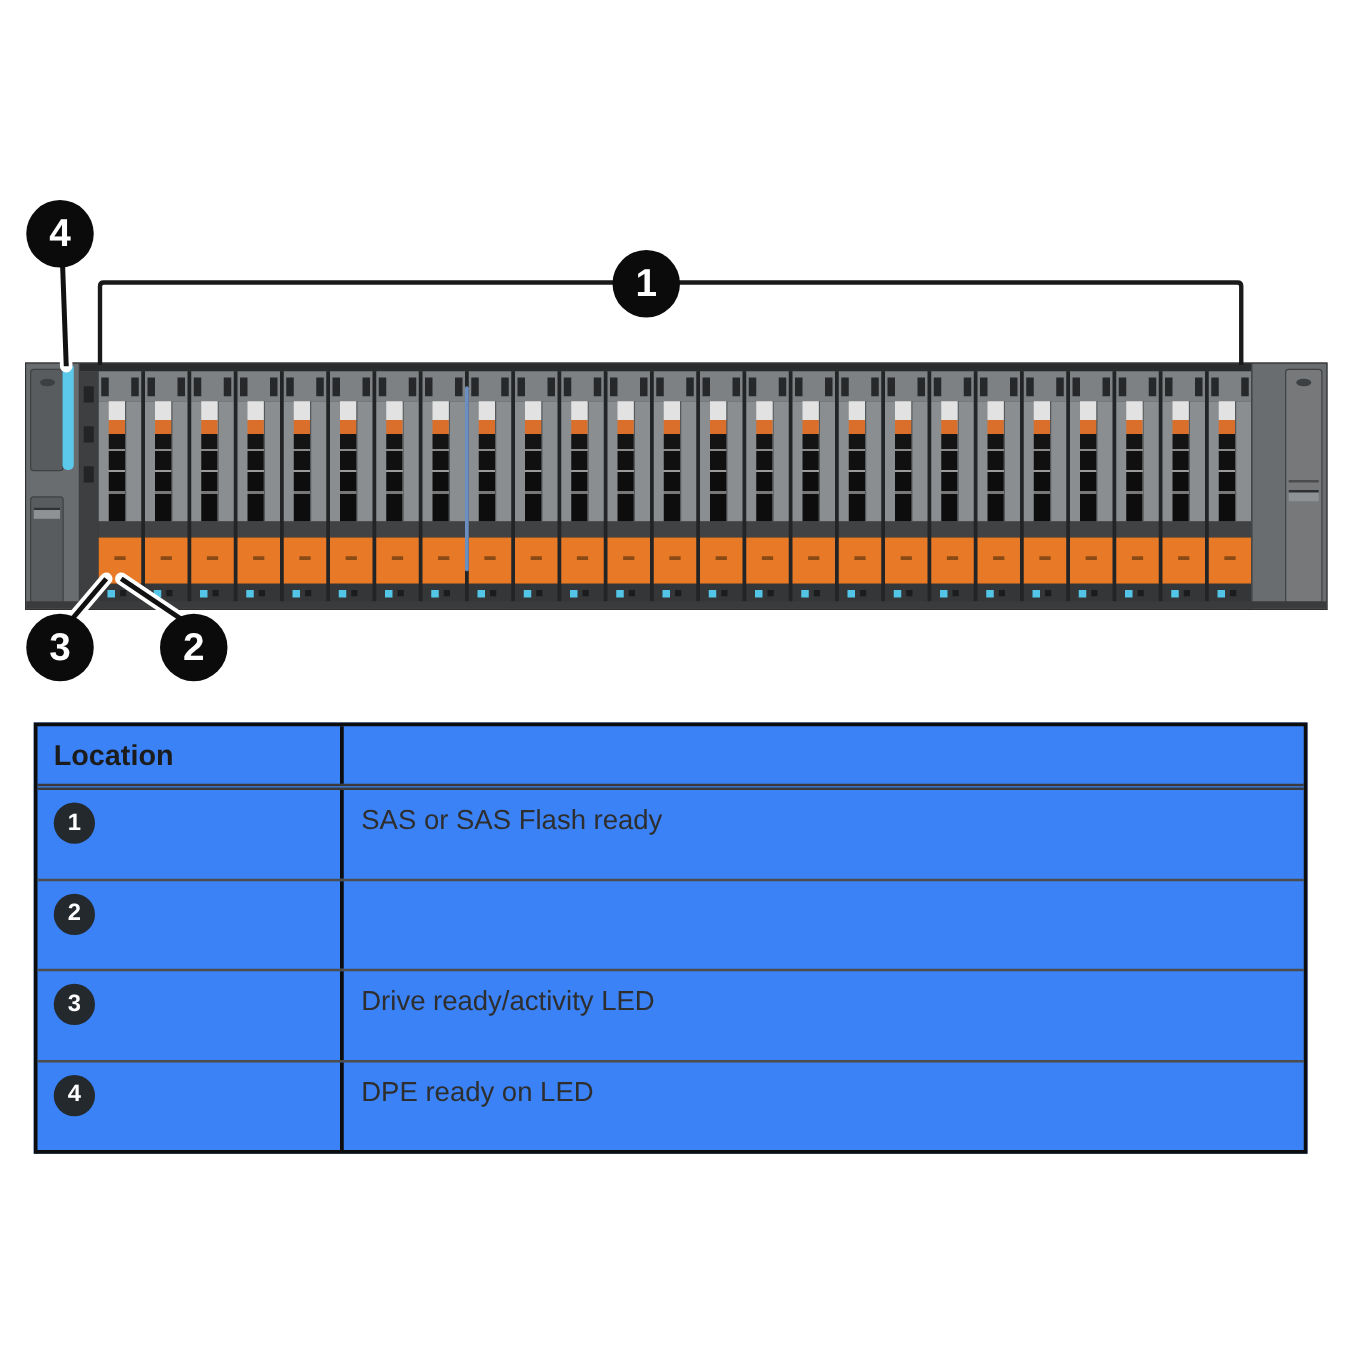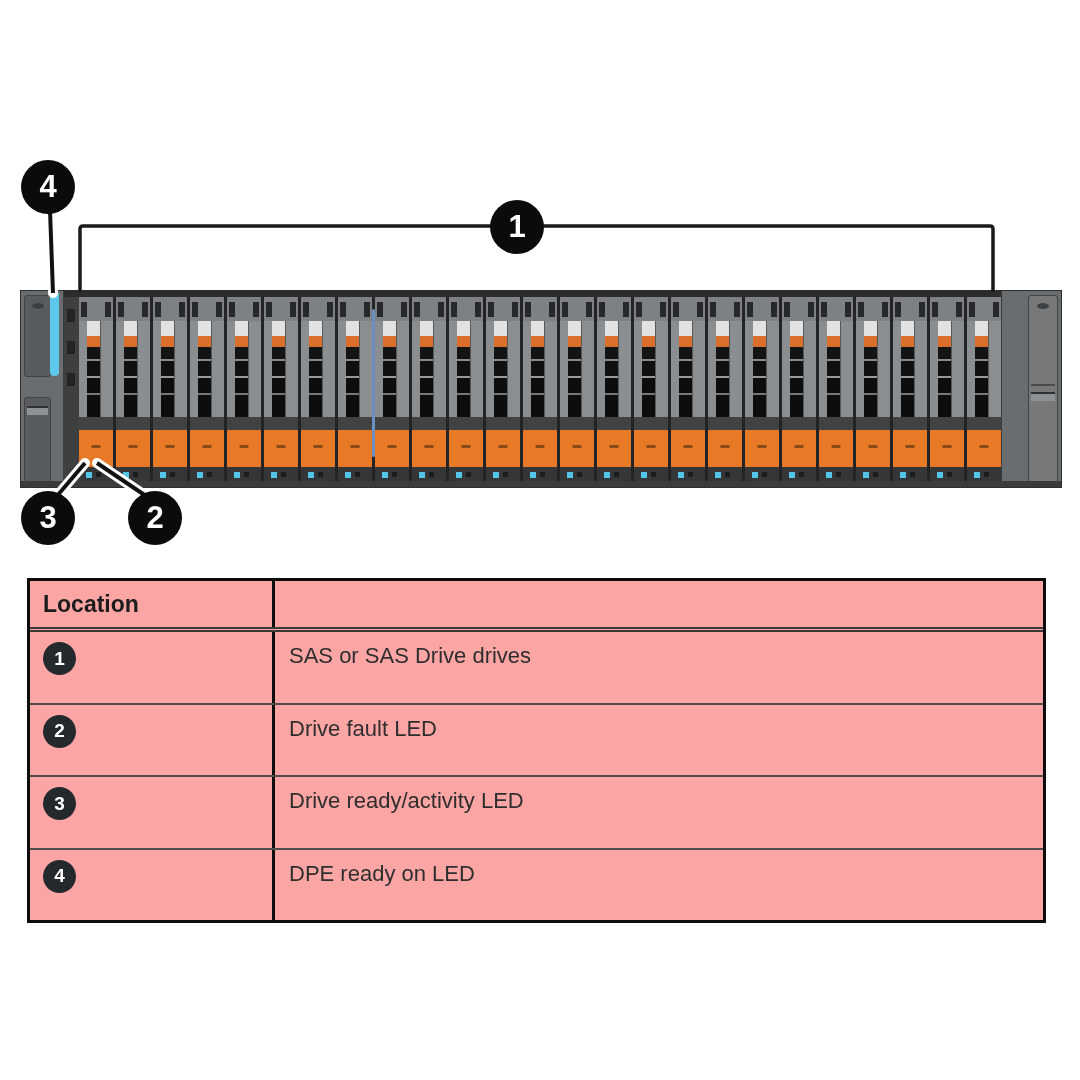--- a/index.html
+++ b/index.html
@@ -71,21 +71,21 @@
   .ledbar{height:16px;background:#343638;position:relative;flex:1;}
   .ledbar i{position:absolute;top:5px;}
   .led-on{left:7px;width:6px;height:6px;background:var(--led-blue,#53c6e8);}
   .led-off{left:17px;width:5px;height:5px;background:#1b1c1d;}
   .bank-divider{position:absolute;left:290px;top:18px;width:3px;height:148px;
     background:var(--divider-blue,#6c8fc2);border-radius:2px;z-index:2;}
   
   .legend{
     position:absolute;left:27px;top:578px;width:1019px;height:345px;
     border:3px solid #0d0d0d;box-sizing:border-box;display:flex;flex-direction:column;
-    color:#1c1c1c;z-index:2;background:#fca5a5;
+    color:#1c1c1c;z-index:2;background:#3b82f6;
   }
   .thead{display:flex;height:46px;border-bottom:5px double #3a3a3a;flex:0 0 auto;}
   .tcell{box-sizing:border-box;}
   .tcell.loc{width:245px;border-right:3px solid #0d0d0d;flex:0 0 auto;}
   .tcell.desc{flex:1;}
   .thead .tcell{display:flex;align-items:center;padding-left:13px;font-weight:bold;font-size:23px;}
   .tbody{flex:1;display:flex;flex-direction:column;}
   .trow{flex:1;display:flex;border-top:2px solid #4d4d4d;}
   .trow:first-child{border-top:none;}
   .badge{
@@ -506,25 +506,24 @@
 
   <div class="legend">
     <div class="thead">
       <div class="tcell loc">
           <span>Location</span>
         </div>
     </div>
     <div class="tbody">
         <div class="trow">
           <div class="tcell loc"><span class="badge">1</span></div>
-          <div class="tcell desc"><span>SAS or SAS Drive drives</span></div>
+          <div class="tcell desc"><span>SAS or SAS Flash ready</span></div>
         </div>
         <div class="trow">
           <div class="tcell loc"><span class="badge">2</span></div>
-          <div class="tcell desc"><span>Drive fault LED</span></div>
         </div>
         <div class="trow">
           <div class="tcell loc"><span class="badge">3</span></div>
           <div class="tcell desc"><span>Drive ready/activity LED</span></div>
         </div>
         <div class="trow">
           <div class="tcell loc"><span class="badge">4</span></div>
           <div class="tcell desc"><span>DPE ready on LED</span></div>
         </div>
       </div>

